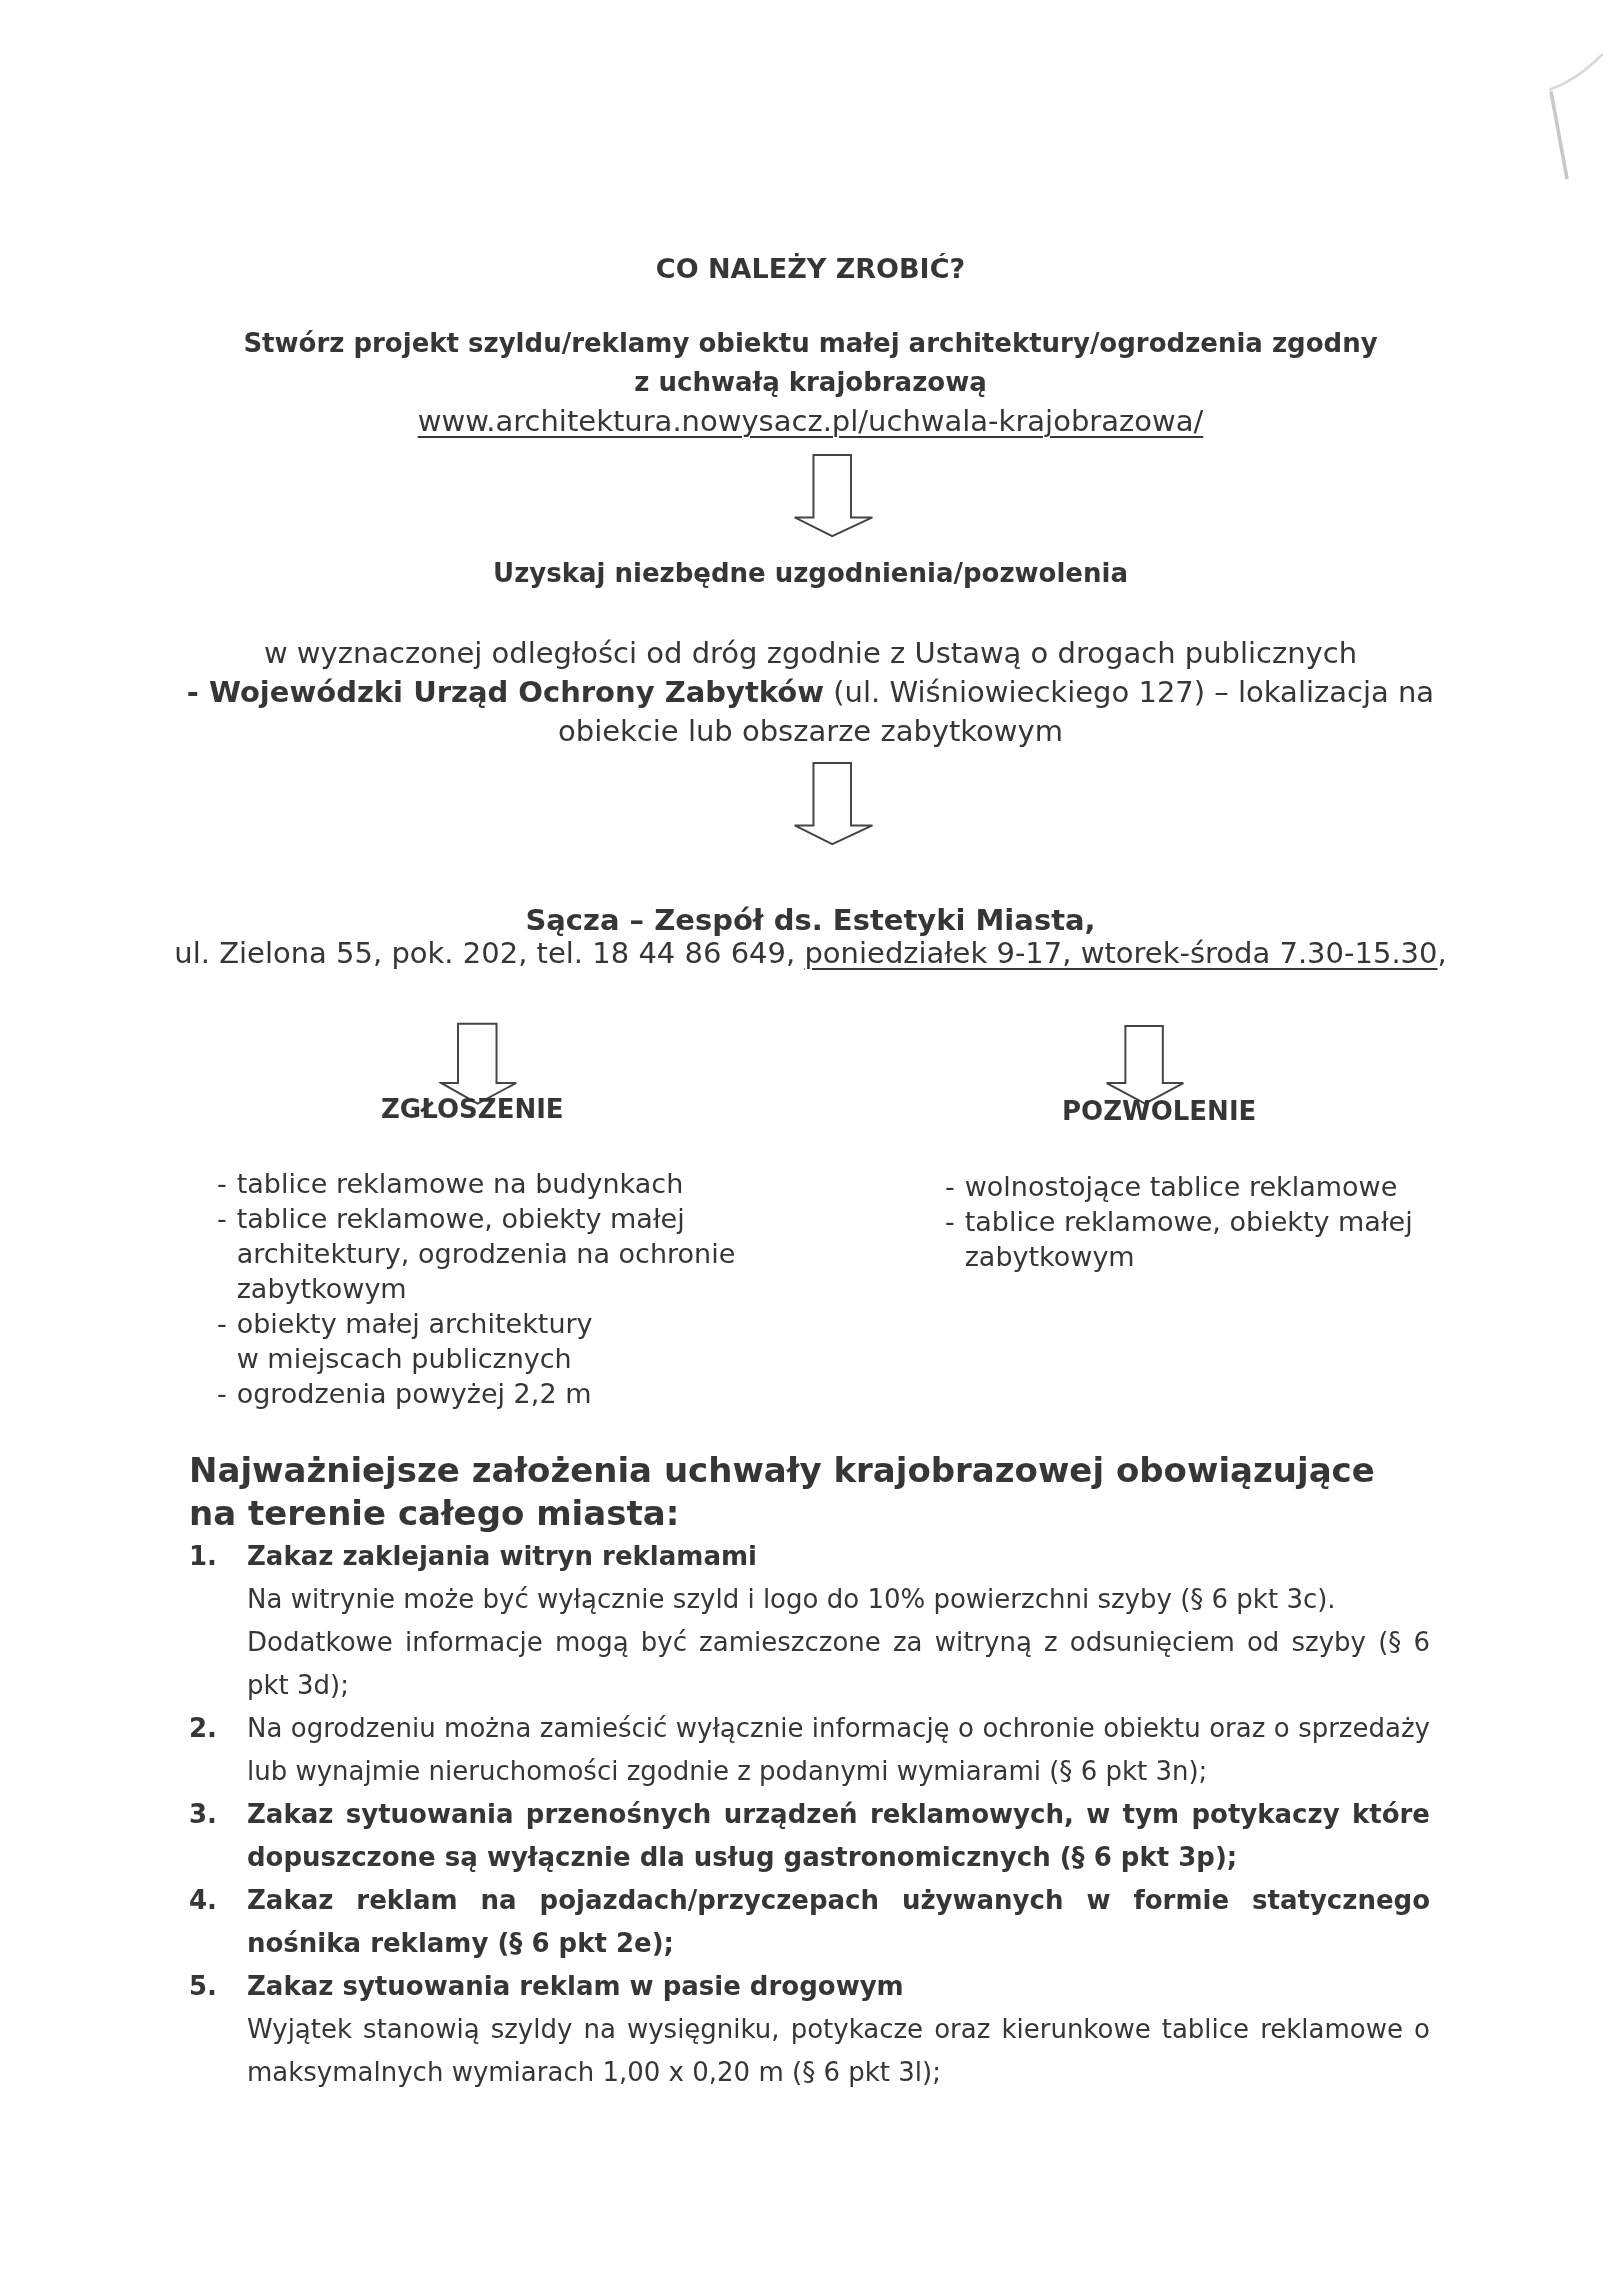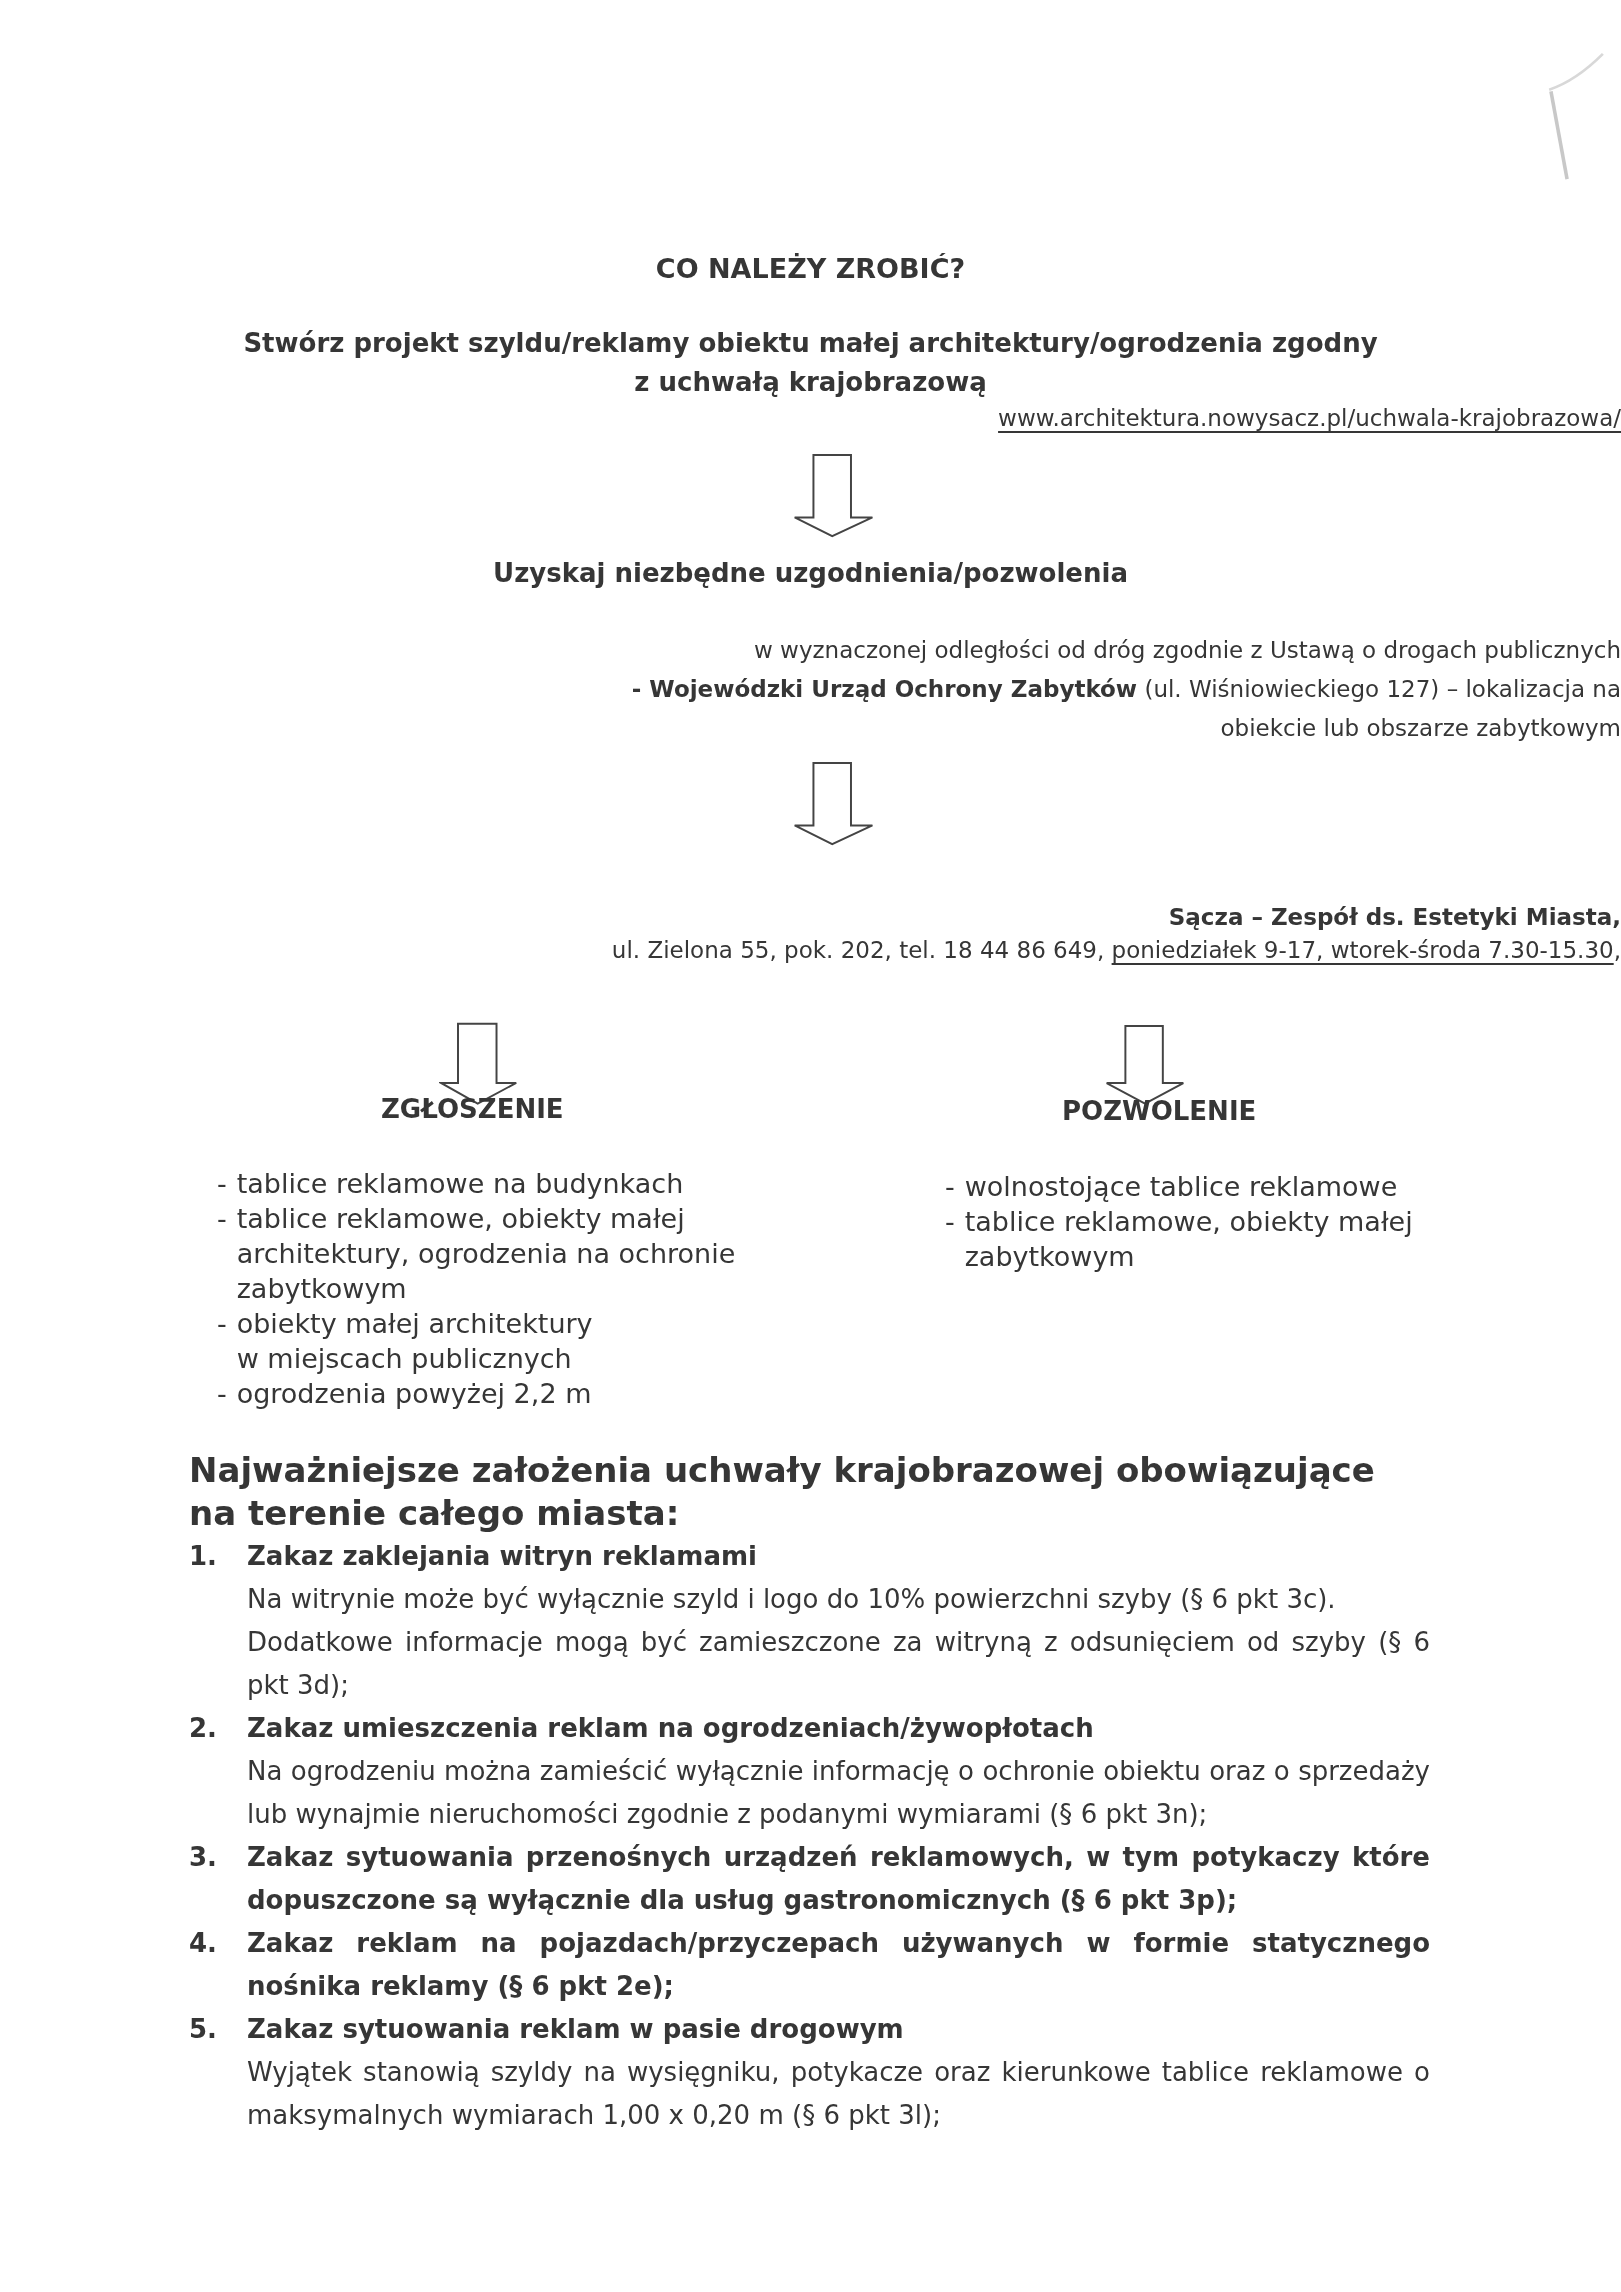--- a/index.html
+++ b/index.html
@@ -15,21 +15,21 @@
   .line {
     position: absolute;
     white-space: nowrap;
     line-height: 1;
   }
   .center { left: 0; width: 1621px; text-align: center; }
   .b { font-weight: bold; }
   .u { text-decoration: underline; text-underline-offset: 5.4px; text-decoration-thickness: 1.8px; }
   .fs-title { font-size: 27px; }
   .fs-h { font-size: 26px; }
-  .fs-t { font-size: 23px; text-align: right; }
+  .fs-t { font-size: 29px; }
   .arrow { position: absolute; }
   .scan-mark { position: absolute; }
 
   
   .col-list { position: absolute; margin: 0; padding: 0; list-style: none; }
   .col-list li { position: relative; font-size: 27px; line-height: 35px; white-space: nowrap; padding-left: 19.7px; }
   .col-list li .dash { position: absolute; left: 0; top: 0; }
   .col-list li .cont { display: block; }
 
   
@@ -127,21 +127,20 @@
 
     <div class="rule">
       <span class="num">1.</span>
       <div class="head">Zakaz zaklejania witryn reklamami</div>
       <div class="desc">Na witrynie może być wyłącznie szyld i logo do 10% powierzchni szyby (§ 6 pkt 3c).</div>
       <div class="desc">Dodatkowe informacje mogą być zamieszczone za witryną z odsunięciem od szyby (§ 6 pkt 3d);</div>
     </div>
 
     <div class="rule">
       <span class="num">2.</span>
-      <div class="head">Zakaz umieszczenia reklam na ogrodzeniach/żywopłotach</div>
       <div class="desc">Na ogrodzeniu można zamieścić wyłącznie informację o ochronie obiektu oraz o sprzedaży lub wynajmie nieruchomości zgodnie z podanymi wymiarami (§ 6 pkt 3n);</div>
     </div>
 
     <div class="rule">
       <span class="num">3.</span>
       <div class="head">Zakaz sytuowania przenośnych urządzeń reklamowych, w tym potykaczy które dopuszczone są wyłącznie dla usług gastronomicznych (§ 6 pkt 3p);</div>
     </div>
 
     <div class="rule">
       <span class="num">4.</span>

